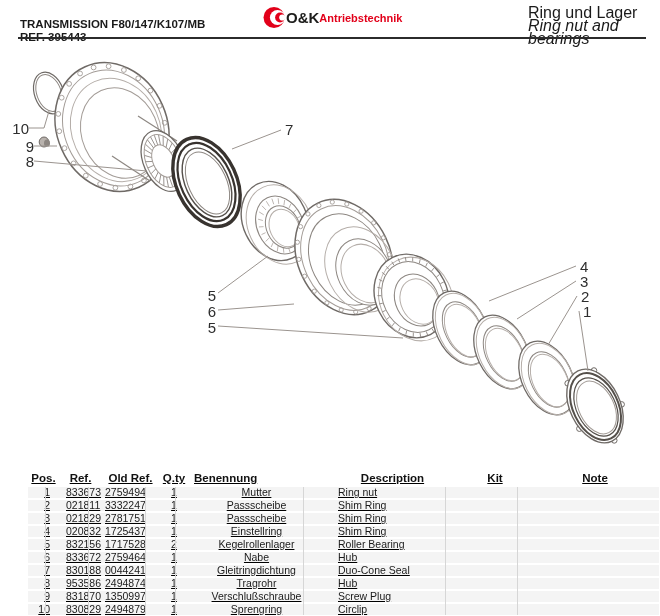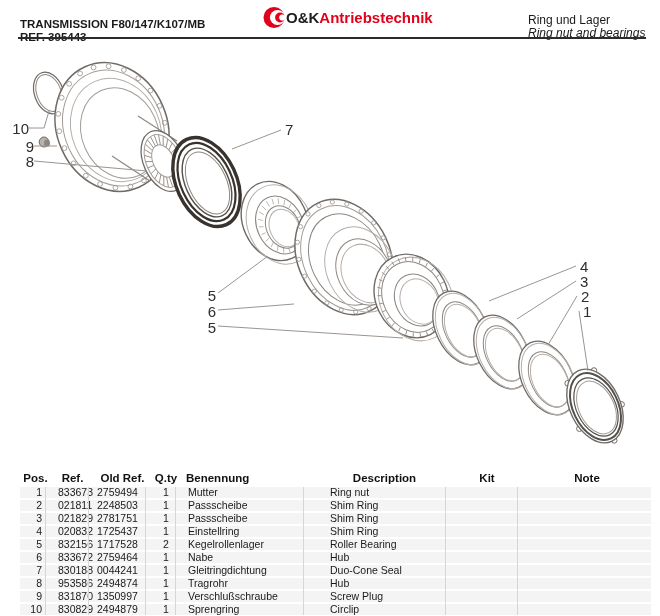--- a/index.html
+++ b/index.html
@@ -7,42 +7,42 @@
     width:660px;height:616px;position:relative;overflow:hidden;
     background:#ffffff;
     font-family:"Liberation Sans", sans-serif;
     -webkit-font-smoothing:antialiased;
   }
   
   .hdr-left{position:absolute;top:18px;left:20px;font-size:11.5px;font-weight:bold;
             line-height:13px;color:#1a1a1a;letter-spacing:0;}
   .hdr-center{position:absolute;top:6px;left:263px;display:flex;align-items:center;}
   .brand-oek{font-size:15px;font-weight:bold;color:#1d1d1b;}
-  .brand-at{font-size:15px;font-weight:bold;color:#e2001a;}
-  .hdr-right{position:absolute;top:14px;left:528px;font-size:12px;line-height:13px;color:#1a1a1a;}
+  .brand-at{font-size:11px;font-weight:bold;color:#e2001a;}
+  .hdr-right{position:absolute;top:6px;left:528px;font-size:16px;line-height:13px;color:#1a1a1a;}
   .hdr-right .en{font-style:italic;}
   .hdr-rule{position:absolute;top:37px;left:18px;width:628px;height:2px;background:#2b2b2b;}
   
   #diagram{position:absolute;top:0;left:0;}
   
   .parts-table{position:absolute;top:470px;left:0;width:660px;height:146px;}
   .thead,.tr{display:grid;grid-template-columns:31px 43px 57px 30px 128px 142px 72px 128px;
-             margin-left:20px;width:631px;}
+             margin-left:28px;width:631px;text-decoration:underline;}
   .thead{height:16px;align-items:center;}
   .th{font-size:11.5px;font-weight:bold;color:#111;text-align:center;line-height:16px;}
   .th.c4{text-align:left;padding-left:5px;}
   .th.c5{text-align:center;padding-left:9px;}
   .tbody{position:absolute;top:17px;left:0;width:660px;}
   .tr{height:11px;background:#f4f4f4;border-bottom:2px solid #ffffff;}
   .td{font-size:10.5px;line-height:11px;color:#1a1a1a;white-space:nowrap;overflow:hidden;}
   .td.c0{text-align:right;padding-right:9px;}
   .td.c1{padding-left:7px;}
   .td.c2{padding-left:3px;}
   .td.c3{text-align:center;}
-  .td.c4{padding-left:7px;}
+  .td.c4{padding-left:7px;text-align:center;}
   .td.c5{padding-left:21px;}
   .vsep{position:absolute;top:17px;width:1px;height:128px;background:#d6d6d6;}
 </style>
 </head>
 <body>
 
 <div class="hdr-left">
   <div>TRANSMISSION F80/147/K107/MB</div>
   <div>REF. 395443</div>
 </div>
@@ -333,21 +333,21 @@
         <div class="td c2">2759494</div>
         <div class="td c3">1</div>
         <div class="td c4">Mutter</div>
         <div class="td c5">Ring nut</div>
         <div class="td c6"></div>
         <div class="td c7"></div>
       </div>
       <div class="tr">
         <div class="td c0">2</div>
         <div class="td c1">021811</div>
-        <div class="td c2">2248503</div>
+        <div class="td c2">3332247</div>
         <div class="td c3">1</div>
         <div class="td c4">Passscheibe</div>
         <div class="td c5">Shim Ring</div>
         <div class="td c6"></div>
         <div class="td c7"></div>
       </div>
       <div class="tr">
         <div class="td c0">3</div>
         <div class="td c1">021829</div>
         <div class="td c2">2781751</div>

